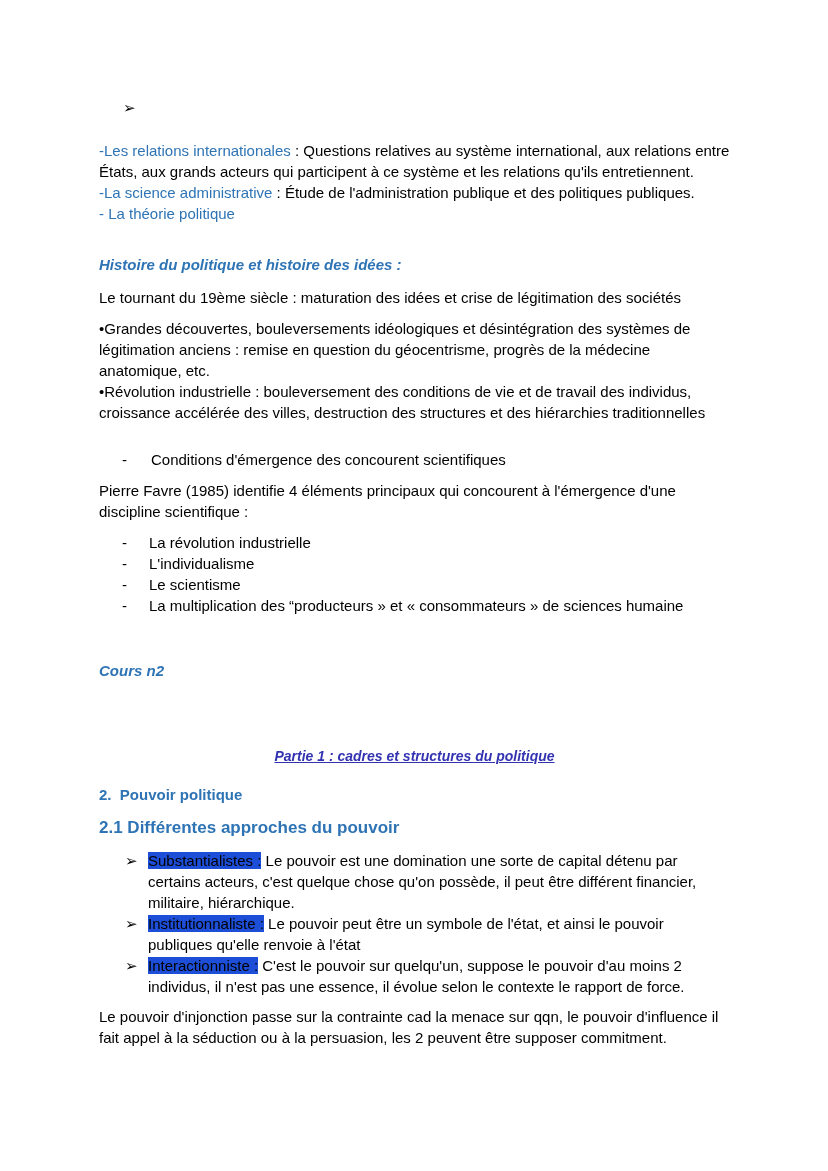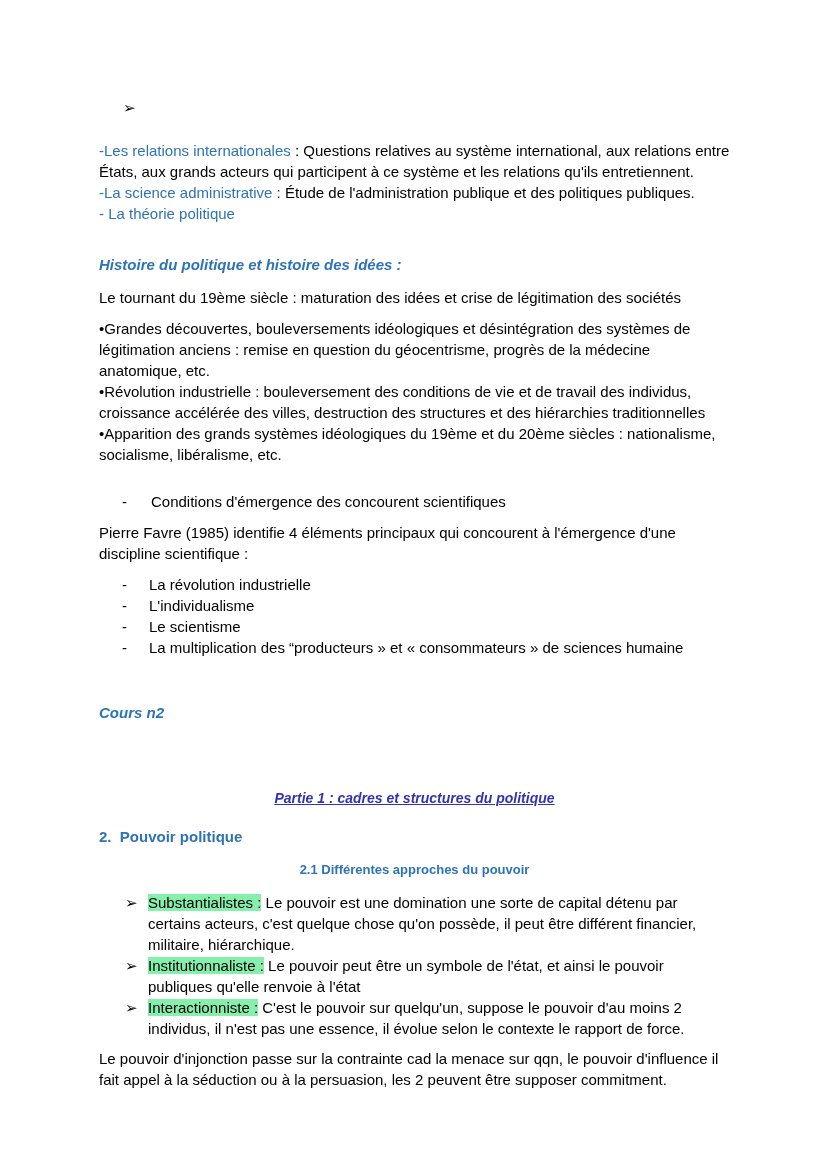--- a/index.html
+++ b/index.html
@@ -35,25 +35,25 @@
   .favre-list { margin: 0 0 44px 21px; }
 
   .h-cours { color: #2E74B5; font-weight: bold; font-style: italic; margin: 0 0 63px 0; }
 
   .h-partie {
     color: #3333B2; font-weight: bold; font-style: italic;
     text-decoration: underline; text-align: center;
     font-size: 14px; line-height: 24px; margin: 0 0 16px 0;
   }
   .h-sec2 { color: #2E74B5; font-weight: bold; font-size: 15px; margin: 0 0 12px 0; white-space: pre-wrap; }
-  .h-sec21 { color: #2E74B5; font-weight: bold; font-size: 13px; margin: 0 0 12px 0; text-align: center; }
+  .h-sec21 { color: #2E74B5; font-weight: bold; font-size: 17px; margin: 0 0 12px 0; }
 
   .approaches { margin: 0 0 9px 26px; }
   .approaches .marker { flex: 0 0 23px; }
-  .hl { background: #86efac; color: #000000; }
+  .hl { background: #1d4ed8; color: #000000; }
 
   .p-closing { margin: 0; }
 </style>
 </head>
 <body>
 
 <div class="page">
 
   <p class="h1-line">
     <span class="marker">➢</span>
@@ -65,21 +65,20 @@
     <div><span class="blue">- La théorie politique</span><span></span></div>
   </div>
 
   <p class="h-histoire">Histoire du politique et histoire des idées :</p>
 
   <p class="p-tournant">Le tournant du 19ème siècle : maturation des idées et crise de légitimation des sociétés</p>
 
   <div class="bullets block">
     <div>•Grandes découvertes, bouleversements idéologiques et désintégration des systèmes de légitimation anciens : remise en question du géocentrisme, progrès de la médecine anatomique, etc.</div>
     <div>•Révolution industrielle : bouleversement des conditions de vie et de travail des individus, croissance accélérée des villes, destruction des structures et des hiérarchies traditionnelles</div>
-    <div>•Apparition des grands systèmes idéologiques du 19ème et du 20ème siècles : nationalisme, socialisme, libéralisme, etc.</div>
   </div>
 
   <div class="li dash-li li-conditions">
     <span class="marker">-</span>
     <div class="li-body">Conditions d'émergence des concourent scientifiques</div>
   </div>
 
   <p class="p-favre">Pierre Favre (1985) identifie 4 éléments principaux qui concourent à l'émergence d'une discipline scientifique :</p>
 
   <div class="favre-list block">

